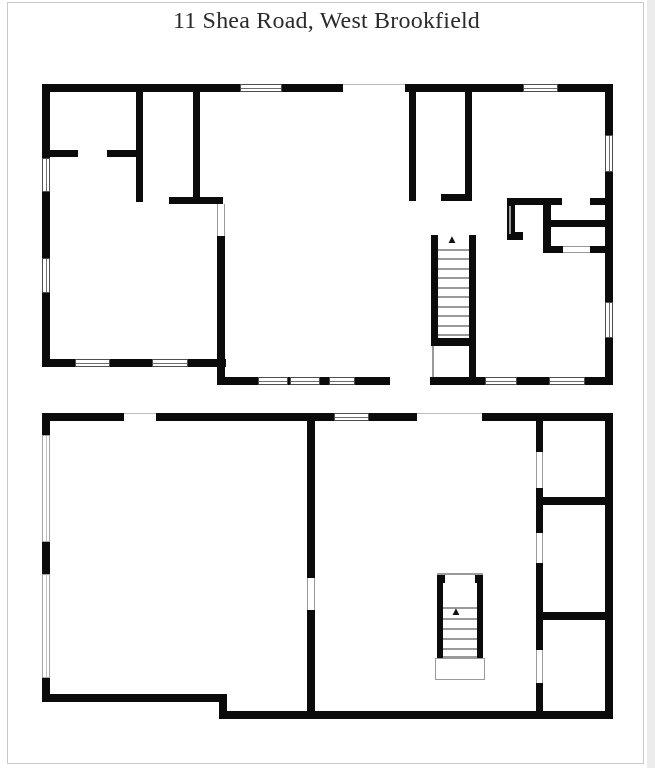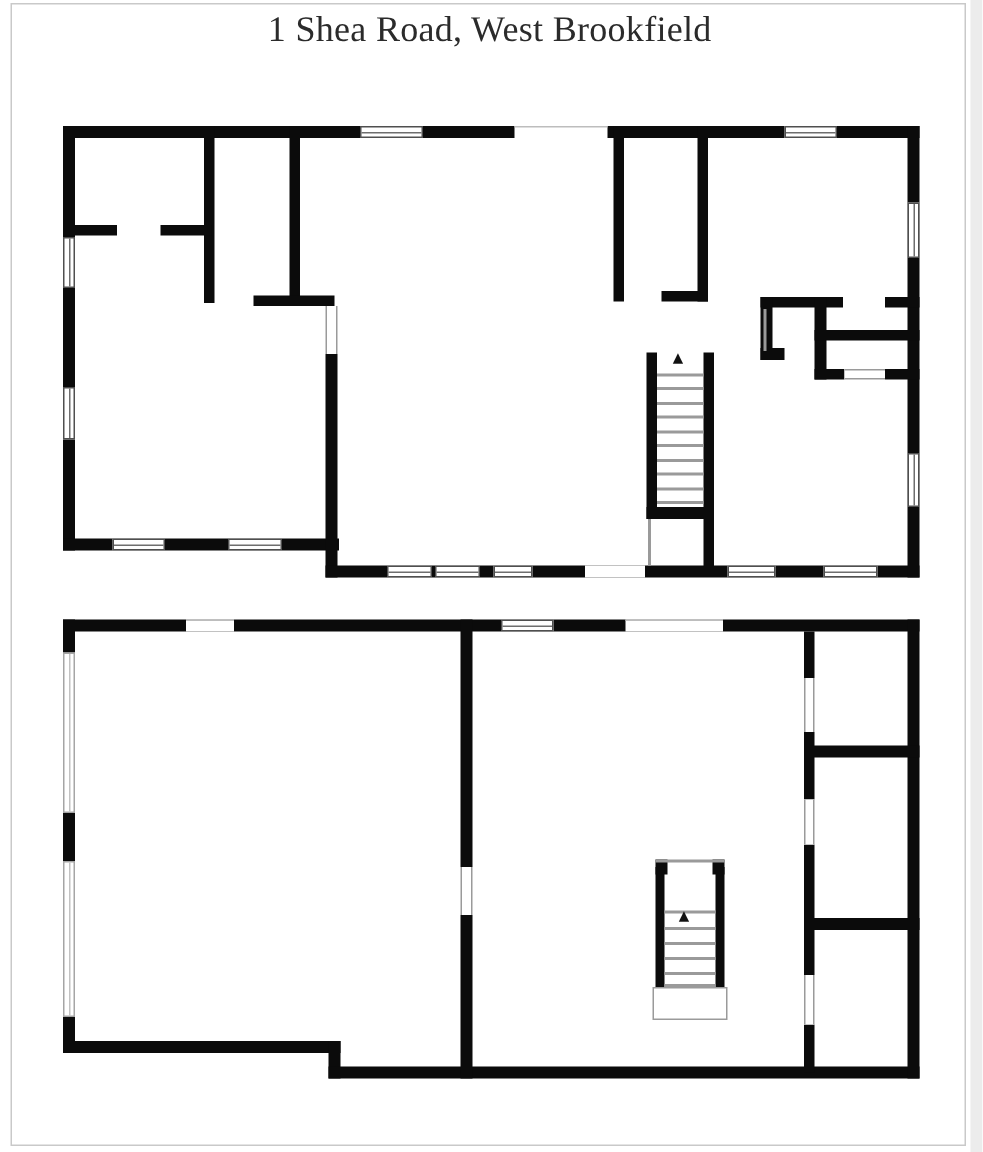--- a/index.html
+++ b/index.html
@@ -35,21 +35,21 @@
   .thinline{background:#9a9a9a;}
   .outline{background:#ffffff;border:1.2px solid #9a9a9a;}
   .glyph{color:#111111;text-align:center;line-height:1;font-family:"DejaVu Sans", sans-serif;}
 </style>
 </head>
 <body>
 
 <div class="right-gutter"></div>
 <div class="page-card"></div>
 
-<div class="title">1 Shea Road, West Brookfield</div>
+<div class="title">11 Shea Road, West Brookfield</div>
 
 <div class="plan">
     <div class="fp wall" style="left: 42px; top: 84px; width: 571px; height: 8px;"></div>
     <div class="fp wall" style="left: 42px; top: 84px; width: 8px; height: 283px;"></div>
     <div class="fp wall" style="left: 42px; top: 359px; width: 184px; height: 8px;"></div>
     <div class="fp wall" style="left: 217px; top: 236px; width: 8px; height: 149px;"></div>
     <div class="fp wall" style="left: 217px; top: 377px; width: 396px; height: 8px;"></div>
     <div class="fp wall" style="left: 605px; top: 84px; width: 8px; height: 301px;"></div>
     <div class="fp wall" style="left: 136px; top: 84px; width: 7px; height: 118px;"></div>
     <div class="fp wall" style="left: 42px; top: 150px; width: 36px; height: 7px;"></div>

